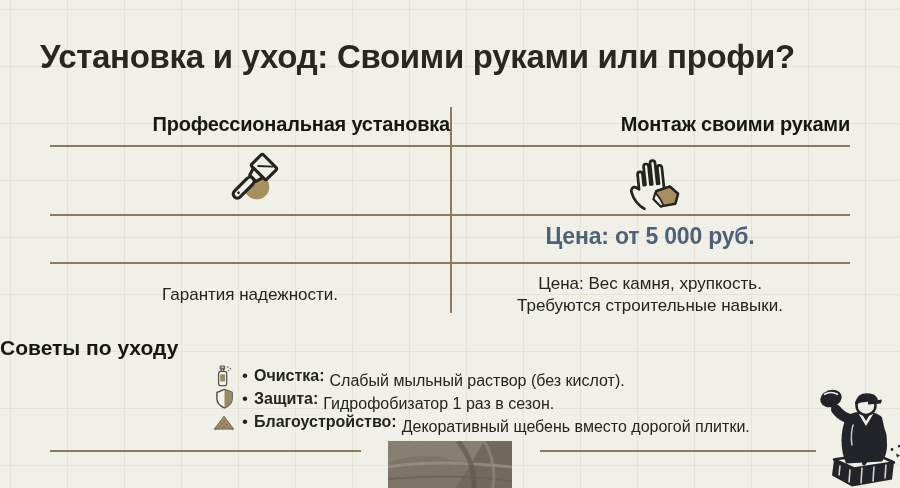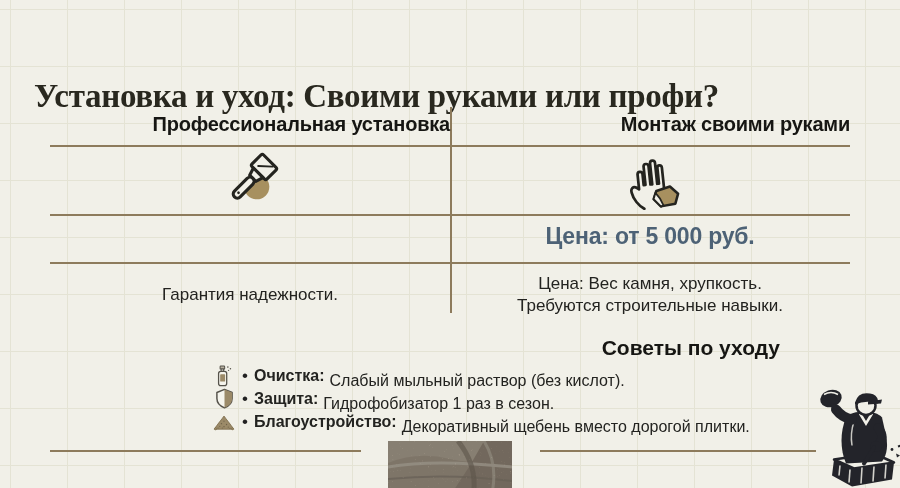--- a/index.html
+++ b/index.html
@@ -11,36 +11,36 @@
   .stage{
     position:relative;width:900px;height:488px;overflow:hidden;
     background-color:var(--bg,#f1f0e8);
     background-image:
       linear-gradient(var(--grid,#e4e3d4) 1px, transparent 1px),
       linear-gradient(90deg, var(--grid,#e4e3d4) 1px, transparent 1px);
     background-size:57px 57px;
     background-position:10px 9px;
   }
   .page-title{
-    position:absolute;left:34px;top:38px;width:820px;
-    font-family:Liberation Serif, serif;
-    font-weight:700;font-size:33px;letter-spacing:-.3px;color:var(--title,#29281f);margin-top:40px;
+    position:absolute;left:40px;top:38px;width:820px;
+    font-family:Liberation Sans, sans-serif;
+    font-weight:700;font-size:33px;letter-spacing:-.3px;color:var(--title,#29281f);
   }
   .rule{position:absolute;background:var(--rule,#8d7b5c);}
   .h-rule{left:50px;width:800px;height:2px;}
   .hr1{top:145px}.hr2{top:214px}.hr3{top:262px}
   .v-rule{left:450px;top:107px;width:2px;height:206px;}
   .col{position:absolute;width:400px;text-align:center;}
   .col.c0{left:50px}.col.c1{left:450px}
   .col-header{top:113px;font-size:20px;font-weight:700;color:#161613;letter-spacing:-.2px;text-align:right;}
   .icon-cell{top:150px;height:62px;display:flex;align-items:center;justify-content:center;}
   .price{top:223px;font-size:23px;font-weight:700;color:var(--price,#4d6276);letter-spacing:-.2px;}
   .note{top:271px;height:48px;display:flex;flex-direction:column;justify-content:center;
         font-size:17px;line-height:22px;color:var(--text,#232320);}
-  .tips-heading{position:absolute;left:0;top:336px;width:780px;text-align:right;
+  .tips-heading{position:absolute;left:0;top:336px;width:780px;text-align:left;
         font-size:21px;font-weight:700;color:#161613;}
   .tips{position:absolute;left:212px;top:364px;width:560px;display:flex;flex-direction:column;}
   .tip{display:flex;align-items:center;height:23px;font-size:16px;color:var(--text,#232320);}
   .tico{width:24px;display:flex;align-items:center;justify-content:center;flex:0 0 24px;}
   .bullet{width:18px;text-align:center;font-size:17px;color:#222;flex:0 0 18px;}
   .tlabel{font-weight:700;white-space:pre;}
   .ttext{margin-left:5px;white-space:pre;margin-top:10px;}
   .b-rule{top:450px;height:2px;}
   .bl{left:50px;width:311px;} .br{left:540px;width:276px;}
   .stone-photo{position:absolute;left:388px;top:441px;width:124px;height:47px;overflow:hidden;}

